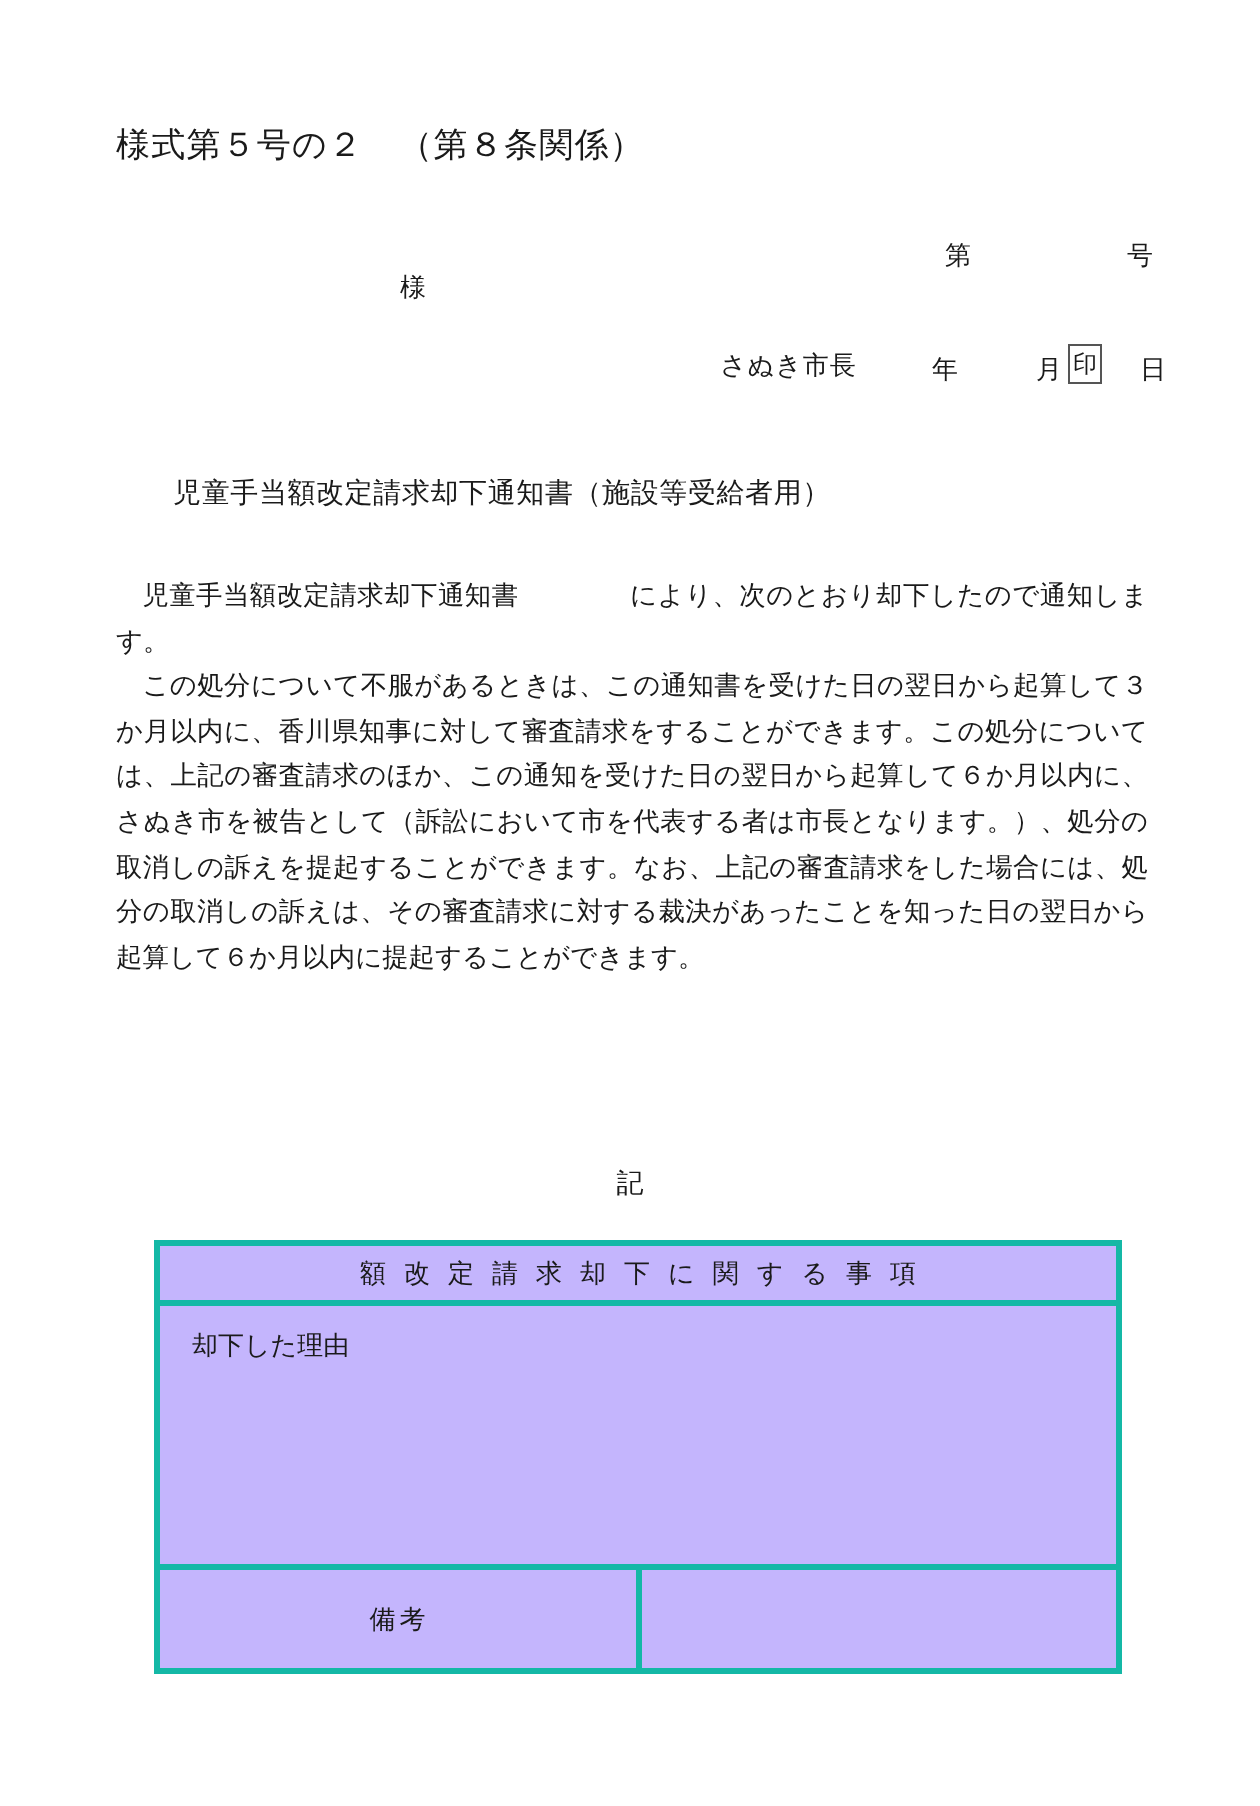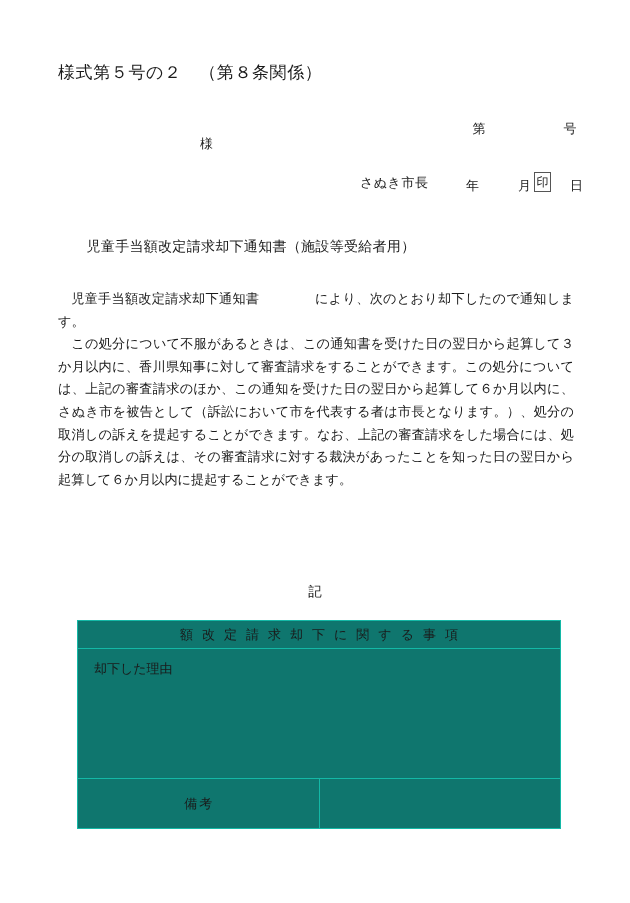--- a/index.html
+++ b/index.html
@@ -129,24 +129,24 @@
   .form-table {
     position: absolute;
     left: 77px;
     top: 620px;
     width: 484px;
     border-collapse: collapse;
     table-layout: fixed;
     font-size: 13px;
   }
   .form-table td {
-    border: 1px solid #14b8a6;
+    border: 3px solid #14b8a6;
     padding: 0;
     vertical-align: top;
-    background: #0f766e;
+    background: #c4b5fd;
   }
   .th-cell {
     height: 27px;
     text-align: center;
     vertical-align: middle !important;
     letter-spacing: 9px;
     text-indent: 9px;
     font-size: 13px;
     white-space: nowrap;
   }

